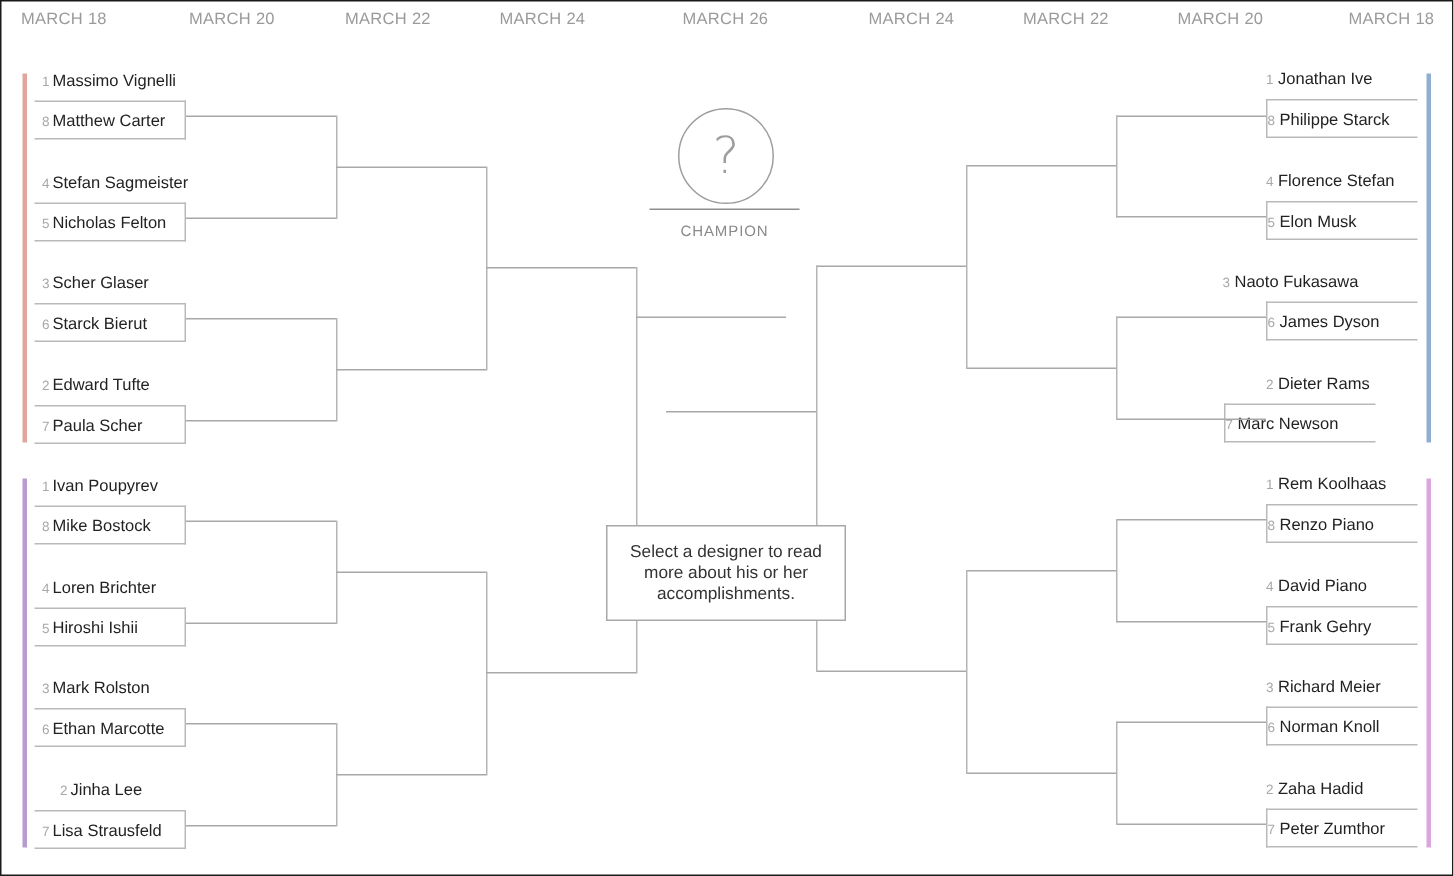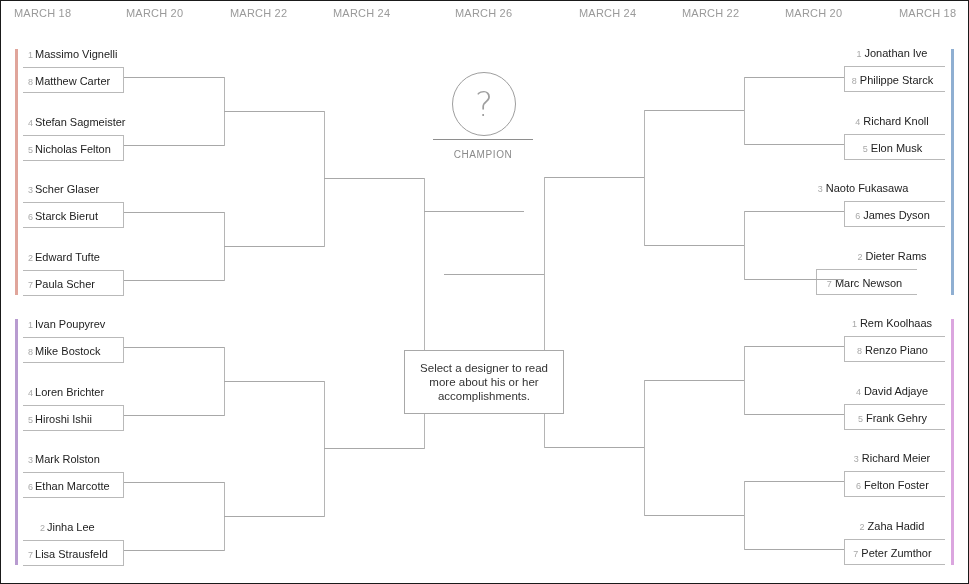--- a/index.html
+++ b/index.html
@@ -8,21 +8,21 @@
     font-family:"Liberation Sans", "DejaVu Sans", sans-serif;
     position:relative;
   }
   .frame { position:absolute; left:0; top:0; width:967px; height:582px; border:1px solid #1a1a1a; box-sizing:content-box; }
   .date { position:absolute; top:7px; font-size:11px; color:#9a9a9a; letter-spacing:0.2px; white-space:nowrap; }
   .region-bar { position:absolute; width:3px; }
   .entry { position:absolute; height:26px; width:101px; font-size:11px; color:#222; white-space:nowrap; box-sizing:border-box; line-height:26px; cursor:pointer; }
   .entry.boxed { border:1px solid #b9b9b9; border-left:none; }
   .entry.right.boxed { border:1px solid #b9b9b9; border-right:none; }
   .entry.left { padding-left:5px; }
-  .entry.right { text-align:center; padding-right:5px; }
+  .entry.right { text-align:left; padding-right:5px; }
   .seed { color:#a8a8a8; font-size:9px; margin-right:2px; }
   .entry.right .seed { margin-right:3px; }
   .hline { position:absolute; height:1px; background:#a8a8a8; }
   .vline { position:absolute; width:1px; background:#b5b5b5; }
   .champ-circle { position:absolute; left:452px; top:72px; width:64px; height:64px; border:1px solid #9e9e9e; border-radius:50%; box-sizing:border-box; display:flex; align-items:center; justify-content:center; color:#9e9e9e; font-size:34px; font-weight:300; font-family:"DejaVu Sans", sans-serif; }
   .champ-line { position:absolute; left:433px; top:139px; width:100px; height:1px; background:#8e8e8e; }
   .champ-label { position:absolute; left:433px; top:149px; width:100px; text-align:center; font-size:10px; color:#8a8a8a; letter-spacing:0.6px; }
   .info-box { position:absolute; left:404px; top:350px; width:160px; height:64px; border:1px solid #a8a8a8; box-sizing:border-box; background:#fff; font-size:11.5px; color:#333; text-align:center; display:flex; align-items:center; justify-content:center; line-height:14px; padding:0 10px; }
 </style>
 </head>
@@ -65,35 +65,35 @@
   <div class="entry left boxed" style="left:23px; top:405px"><span class="seed">5</span><span>Hiroshi Ishii</span></div>
   <div class="entry left" style="left:23px; top:446px"><span class="seed">3</span><span>Mark Rolston</span></div>
   <div class="entry left boxed" style="left:23px; top:472px"><span class="seed">6</span><span>Ethan Marcotte</span></div>
   <div class="entry left" style="left:35px; top:514px"><span class="seed">2</span><span>Jinha Lee</span></div>
   <div class="entry left boxed" style="left:23px; top:540px"><span class="seed">7</span><span>Lisa Strausfeld</span></div>
 </div>
 
 <div>
   <div class="entry right" style="left:844px; top:40px"><span class="seed">1</span><span>Jonathan Ive</span></div>
   <div class="entry right boxed" style="left:844px; top:66px"><span class="seed">8</span><span>Philippe Starck</span></div>
-  <div class="entry right" style="left:844px; top:108px"><span class="seed">4</span><span>Richard Knoll</span></div>
+  <div class="entry right" style="left:844px; top:108px"><span class="seed">4</span><span>Florence Stefan</span></div>
   <div class="entry right boxed" style="left:844px; top:134px"><span class="seed">5</span><span>Elon Musk</span></div>
   <div class="entry right" style="left:815px; top:175px"><span class="seed">3</span><span>Naoto Fukasawa</span></div>
   <div class="entry right boxed" style="left:844px; top:201px"><span class="seed">6</span><span>James Dyson</span></div>
   <div class="entry right" style="left:844px; top:243px"><span class="seed">2</span><span>Dieter Rams</span></div>
   <div class="entry right boxed" style="left:816px; top:269px"><span class="seed">7</span><span>Marc Newson</span></div>
 </div>
 
 <div>
   <div class="entry right" style="left:844px; top:310px"><span class="seed">1</span><span>Rem Koolhaas</span></div>
   <div class="entry right boxed" style="left:844px; top:336px"><span class="seed">8</span><span>Renzo Piano</span></div>
-  <div class="entry right" style="left:844px; top:378px"><span class="seed">4</span><span>David Adjaye</span></div>
+  <div class="entry right" style="left:844px; top:378px"><span class="seed">4</span><span>David Piano</span></div>
   <div class="entry right boxed" style="left:844px; top:404px"><span class="seed">5</span><span>Frank Gehry</span></div>
   <div class="entry right" style="left:844px; top:445px"><span class="seed">3</span><span>Richard Meier</span></div>
-  <div class="entry right boxed" style="left:844px; top:471px"><span class="seed">6</span><span>Felton Foster</span></div>
+  <div class="entry right boxed" style="left:844px; top:471px"><span class="seed">6</span><span>Norman Knoll</span></div>
   <div class="entry right" style="left:844px; top:513px"><span class="seed">2</span><span>Zaha Hadid</span></div>
   <div class="entry right boxed" style="left:844px; top:539px"><span class="seed">7</span><span>Peter Zumthor</span></div>
 </div>
 
 <div>
 
   <div class="hline" style="left:124px; top:77px; width:100px"></div>
   <div class="hline" style="left:124px; top:145px; width:100px"></div>
   <div class="vline" style="left:224px; top:77px; height:69px"></div>
   <div class="hline" style="left:224px; top:111px; width:100px"></div>

